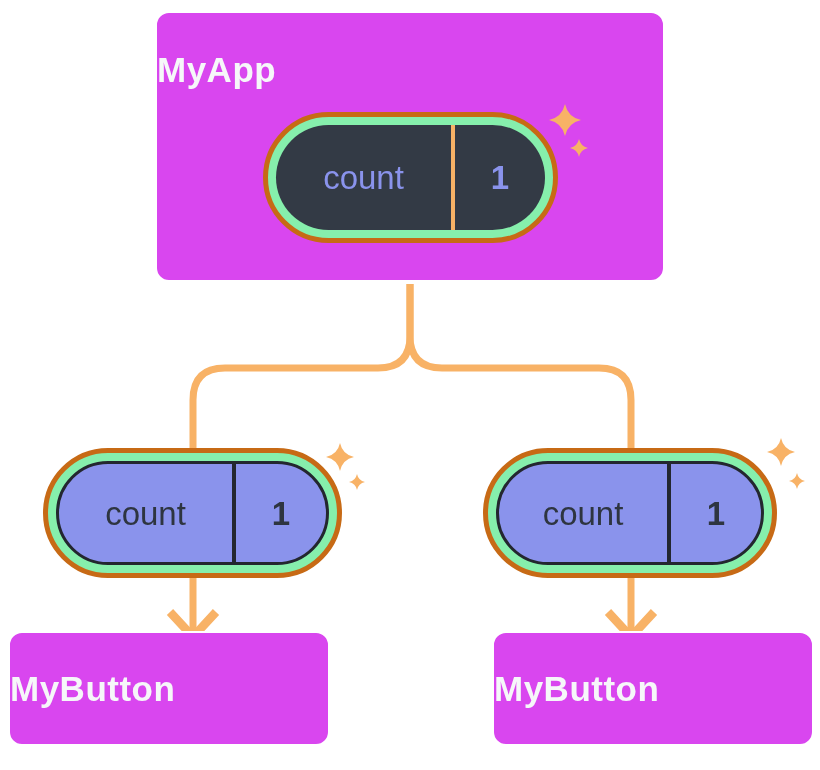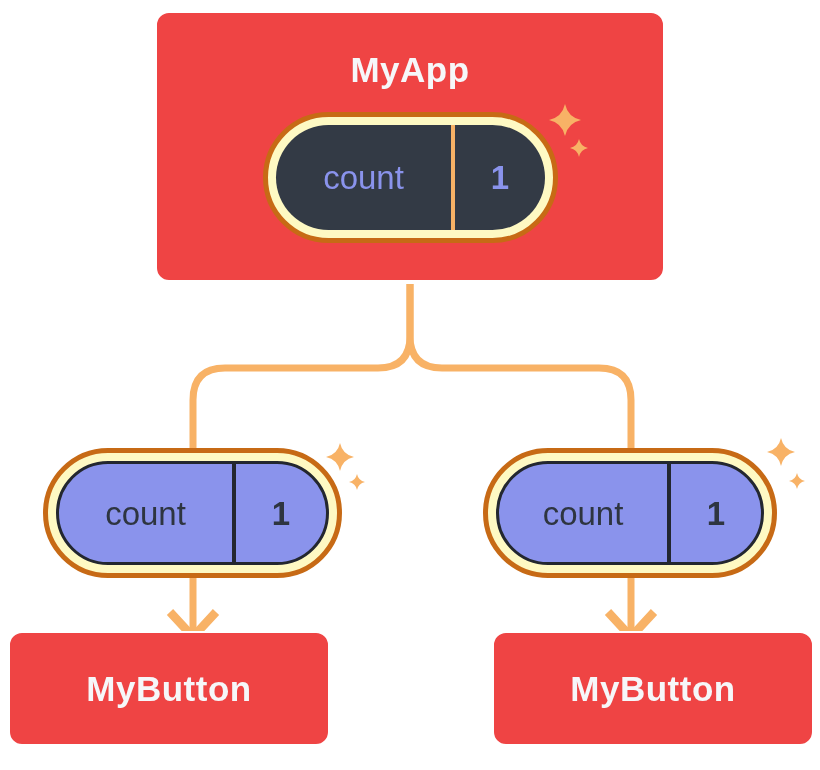--- a/index.html
+++ b/index.html
@@ -7,34 +7,34 @@
     position:relative;width:820px;height:770px;overflow:hidden;
     font-family:"Liberation Sans","DejaVu Sans",sans-serif;
     background:#ffffff;
   }
   svg.layer{position:absolute;left:0;top:0;width:820px;height:770px;}
   .layer-back{z-index:0;}
   .layer-front{z-index:3;pointer-events:none;}
 
   .node{
     position:absolute;box-sizing:border-box;z-index:1;
-    background:#ef4444;border:2.5px solid #ffffff;border-radius:14px;
-    color:#F6F7F9;display:flex;align-items:center;justify-content:center;
+    background:#d946ef;border:2.5px solid #ffffff;border-radius:14px;
+    color:#F6F7F9;display:flex;align-items:center;justify-content:flex-start;
   }
   .node-root{left:155px;top:11px;width:510px;height:271px;
     align-items:flex-start;}
   .node-title{font-size:35px;font-weight:600;letter-spacing:.5px;line-height:1;}
   .node-root .node-title{margin-top:39px;}
   .node-leaf{height:115px;width:322px;top:631px;}
   .node-leaf-left{left:8px;}
   .node-leaf-right{left:492px;}
 
   .pill{
     position:absolute;box-sizing:border-box;z-index:2;
-    background:#fef9c3;border:5px solid #C76A15;border-radius:999px;
+    background:#86efac;border:5px solid #C76A15;border-radius:999px;
   }
   .pill-root{left:263px;top:112px;width:295px;height:131px;}
   .pill-left{left:43px;top:448px;width:299px;height:130px;}
   .pill-right{left:483px;top:448px;width:294px;height:130px;}
   .pill-inner{
     position:absolute;left:8px;right:8px;top:8px;bottom:8px;
     border-radius:999px;display:flex;overflow:hidden;box-sizing:border-box;
     align-items:stretch;
   }
   .pill-inner-root{background:#333A45;color:#8A93EC;}

